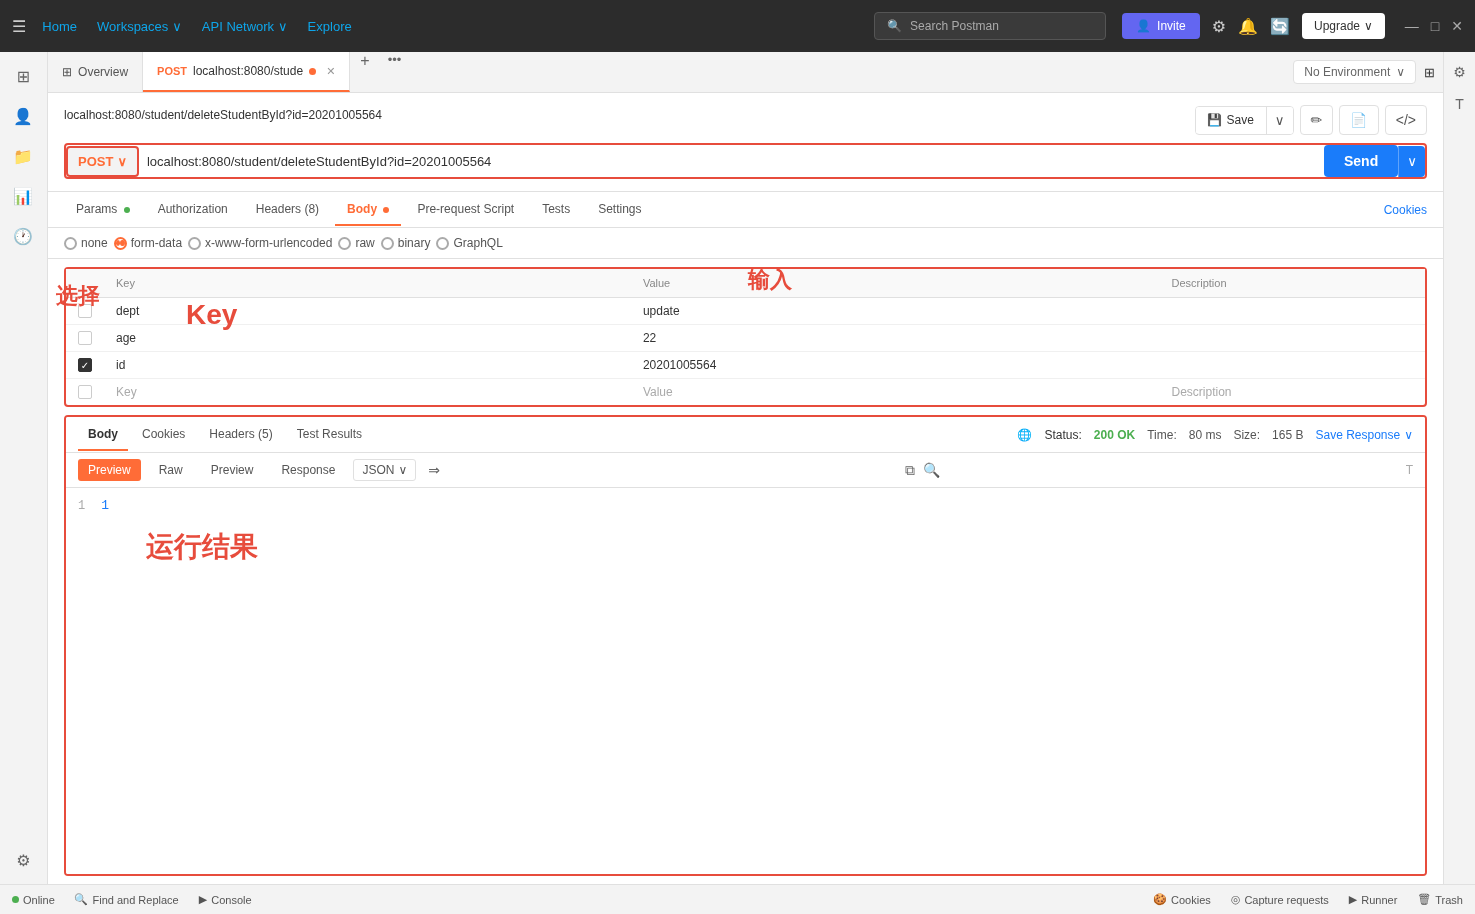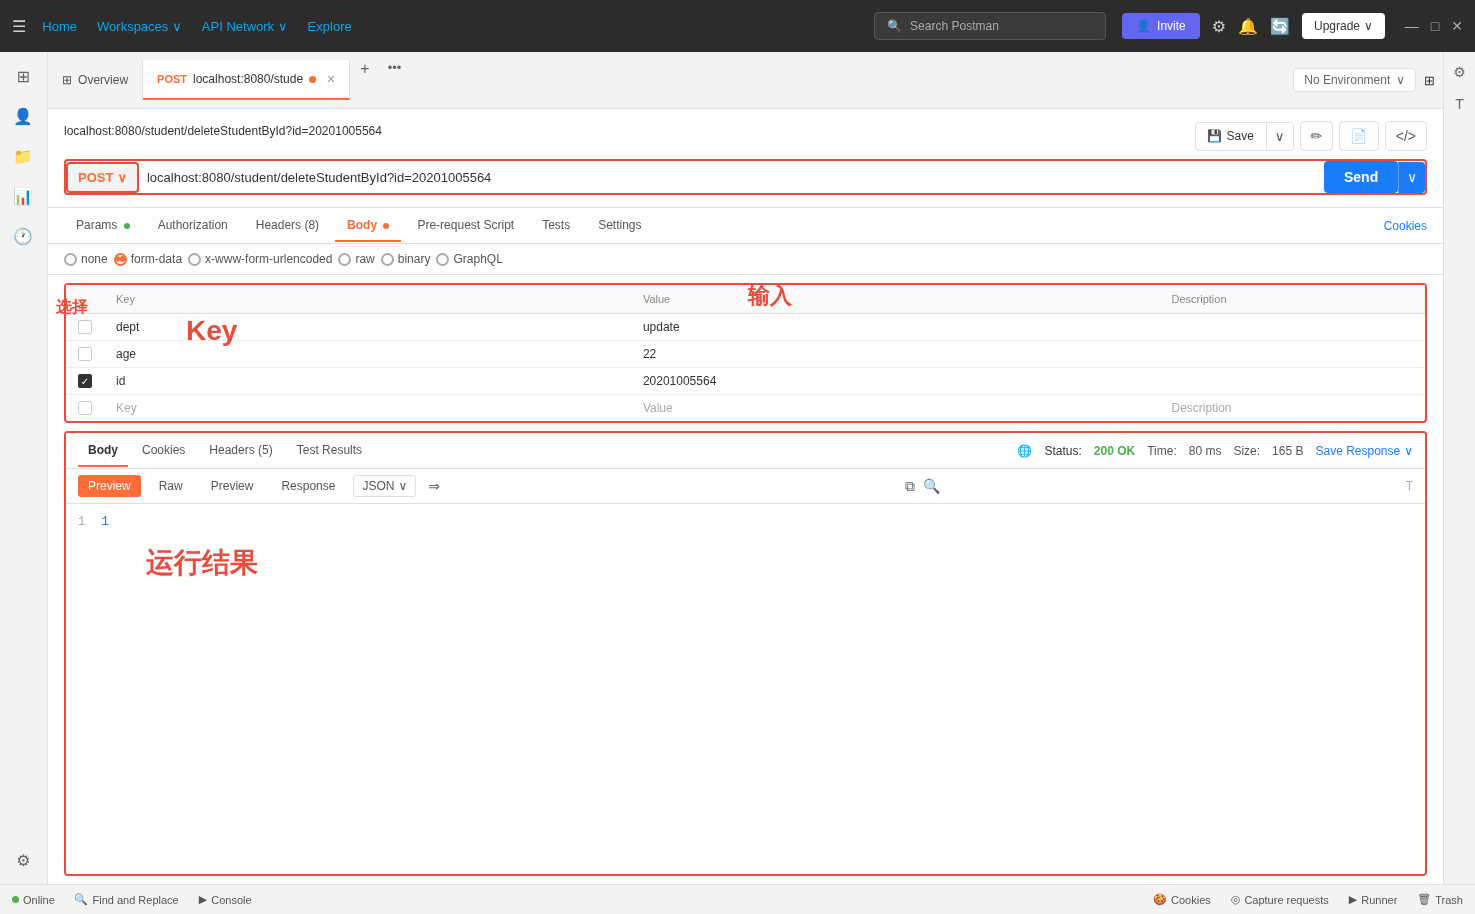--- a/index.html
+++ b/index.html
@@ -95,37 +95,37 @@
     .response-content { flex: 1; padding: 10px 12px; font-family: 'Courier New', monospace; font-size: 13px; background: #fff; position: relative; overflow: auto; }
     .line-number { color: #aaa; margin-right: 16px; font-size: 12px; user-select: none; }
     .json-value { color: #1a7cfa; }
 
     
     .statusbar { height: 30px; background: #f3f3f3; border-top: 1px solid #e0e0e0; display: flex; align-items: center; padding: 0 12px; gap: 20px; font-size: 11px; color: #555; }
     .status-item { display: flex; align-items: center; gap: 4px; cursor: pointer; }
     .status-dot { width: 7px; height: 7px; border-radius: 50%; background: #4caf50; }
 
     
-    .annotation-xuan { color: #e74c3c; font-size: 16px; font-weight: bold; position: absolute; left: 8px; top: 188px; z-index: 10; pointer-events: none; }
+    .annotation-xuan { color: #e74c3c; font-size: 22px; font-weight: bold; position: absolute; left: 8px; top: 188px; z-index: 10; pointer-events: none; }
     .annotation-input { color: #e74c3c; font-size: 22px; font-weight: bold; position: absolute; left: 700px; top: 172px; z-index: 10; pointer-events: none; }
 
     .right-sidebar { width: 32px; background: #f3f3f3; border-left: 1px solid #e0e0e0; display: flex; flex-direction: column; align-items: center; padding-top: 8px; gap: 8px; }
     .right-icon { color: #666; font-size: 14px; cursor: pointer; padding: 4px; }
 
     .url-bar-outer { display: flex; align-items: center; gap: 0; border: 2px solid #e74c3c; border-radius: 4px; background: #fff; margin-bottom: 0; }
 
     .header-row { display: flex; align-items: center; justify-content: space-between; margin-bottom: 8px; }
     .save-btn-group { display: flex; align-items: center; border: 1px solid #e0e0e0; border-radius: 4px; overflow: hidden; }
     .save-btn { background: #fff; border: none; padding: 6px 12px; font-size: 12px; cursor: pointer; display: flex; align-items: center; gap: 4px; color: #333; }
     .save-btn-caret { background: #fff; border: none; border-left: 1px solid #e0e0e0; padding: 6px 8px; cursor: pointer; color: #555; }
     .edit-icon-btn { background: #fff; border: 1px solid #e0e0e0; border-radius: 4px; padding: 6px 10px; cursor: pointer; color: #555; font-size: 14px; margin-left: 6px; }
 
     .tabs-bar-wrapper { display: flex; align-items: center; background: #f3f3f3; border-bottom: 1px solid #e0e0e0; }
     .tabs-scroll { display: flex; flex: 1; overflow: hidden; }
-    .env-right { display: flex; align-items: center; gap: 8px; padding: 16px 8px; }
+    .env-right { display: flex; align-items: center; gap: 8px; padding: 0 8px; }
 
     .content-wrapper { position: relative; flex: 1; overflow: hidden; display: flex; flex-direction: column; }
   </style>
 </head>
 <body>
 
 <div class="titlebar">
   <span class="menu-hamburger">☰</span>
   <div class="titlebar-menu">
     <span class="menu-item">Home</span>

